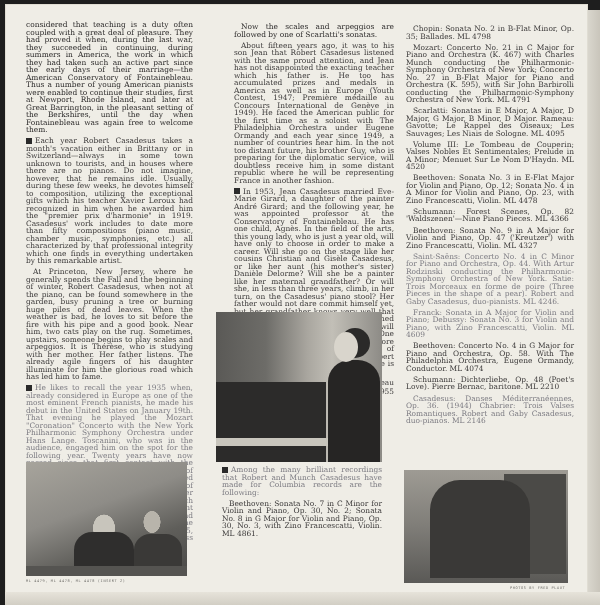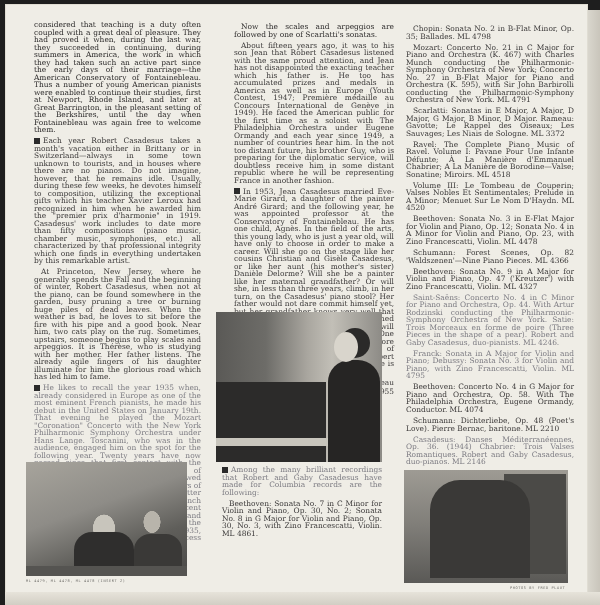--- a/index.html
+++ b/index.html
@@ -22,21 +22,21 @@
       position: absolute; left: 5px; top: 592px; width: 595px; height: 13px;
       background: linear-gradient(to bottom, #e6e3da, #d2cec4);
     }
     .col {
       position: absolute; top: 0;
       font-size: 7.45px; line-height: 7.5px; color: #3c3a3a;
       text-align: justify;
     }
     .col p { margin: 0 0 3.6px 0; text-indent: 7px; }
     .col p.noindent { text-indent: 0; }
-    .col1 { left: 26px; top: 21px; width: 167px; margin-left: 8px; }
+    .col1 { left: 26px; top: 21px; width: 167px; }
     .col2 { left: 234px; top: 23px; width: 160px; }
     .col3 { left: 406px; top: 25px; width: 168px; }
     .col .faded { color: #7d7c83; }
     .col .dark { color: #2d2b2b; }
     .bullet {
       display: inline-block; width: 6px; height: 6px; background: #2a2a2a;
       margin-right: 3px; vertical-align: -0.5px;
     }
     .sig { text-align: right; margin: 4px 0 0 0; font-size: 7.4px; line-height: 8.5px; color: #3f3d3d; }
     .photo {
@@ -90,35 +90,34 @@
   <p class="dark">Now the scales and arpeggios are followed by one of Scarlatti's sonatas.</p>
   <p>About fifteen years ago, it was to his son Jean that Robert Casadesus listened with the same proud attention, and Jean has not disappointed the exacting teacher which his father is. He too has accumulated prizes and medals in America as well as in Europe (Youth Contest, 1947; Première médaille au Concours International de Genève in 1949). He faced the American public for the first time as a soloist with The Philadelphia Orchestra under Eugene Ormandy and each year since 1949, a number of countries hear him. In the not too distant future, his brother Guy, who is preparing for the diplomatic service, will doubtless receive him in some distant republic where he will be representing France in another fashion.</p>
   <p class="noindent"><span class="bullet"></span><span>In 1953, Jean Casadesus married Eve-Marie Girard, a daughter of the painter André Girard; and the following year, he was appointed professor at the Conservatory of Fontainebleau. He has one child, Agnès. In the field of the arts, this young lady, who is just a year old, will have only to choose in order to make a career. Will she go on the stage like her cousins Christian and Gisèle Casadesus, or like her aunt (his mother's sister) Danièle Delorme? Will she be a painter like her maternal grandfather? Or will she, in less than three years, climb, in her turn, on the Casadesus' piano stool? Her father would not dare commit himself yet, but her grandfather knows very well that when his daughter Thérèse has finished her studies, his granddaughter Agnès will already be quite advanced in hers. One couldn't imagine anything more thoroughly gratifying for the man of whom André Maurois has said: "Robert Casadesus is not only a great artist; he is a great French artist."</span></p>
   <div class="sig">
     <div>Maurice Coindreau</div>
     <div>Princeton, 1955</div>
   </div>
 </div>
 
 <div class="col" style="left:222px; top:466px; width:160px;">
-  <p class="noindent faded"><span class="bullet"></span><span>Among the many brilliant recordings that Robert and Gaby Casadesus have made for Columbia records are the following:</span></p>
+  <p class="noindent faded"><span class="bullet"></span><span>Among the many brilliant recordings that Robert and Munch Casadesus have made for Columbia records are the following:</span></p>
   <p>Beethoven: Sonata No. 7 in C Minor for Violin and Piano, Op. 30, No. 2; Sonata No. 8 in G Major for Violin and Piano, Op. 30, No. 3, with Zino Francescatti, Violin. ML 4861.</p>
 </div>
 
 <div class="col col3">
   <p>Chopin: Sonata No. 2 in B-Flat Minor, Op. 35; Ballades. ML 4798</p>
   <p>Mozart: Concerto No. 21 in C Major for Piano and Orchestra (K. 467) with Charles Munch conducting the Philharmonic-Symphony Orchestra of New York; Concerto No. 27 in B-Flat Major for Piano and Orchestra (K. 595), with Sir John Barbirolli conducting the Philharmonic-Symphony Orchestra of New York. ML 4791</p>
-  <p>Scarlatti: Sonatas in E Major, A Major, D Major, G Major, B Minor, D Major. Rameau: Gavotte; Le Rappel des Oiseaux; Les Sauvages; Les Niais de Sologne. ML 3372</p>
-  <p>Ravel: The Complete Piano Music of Ravel. Volume I: Pavane Pour Une Infante Défunte; À La Manière d'Emmanuel Chabrier; A La Manière de Borodine—Valse; Sonatine; Miroirs. ML 4518</p>
+  <p>Scarlatti: Sonatas in E Major, A Major, D Major, G Major, B Minor, D Major. Rameau: Gavotte; Le Rappel des Oiseaux; Les Sauvages; Les Niais de Sologne. ML 4095</p>
   <p>Volume III: Le Tombeau de Couperin; Valses Nobles Et Sentimentales; Prelude in A Minor; Menuet Sur Le Nom D'Haydn. ML 4520</p>
   <p>Beethoven: Sonata No. 3 in E-Flat Major for Violin and Piano, Op. 12; Sonata No. 4 in A Minor for Violin and Piano, Op. 23, with Zino Francescatti, Violin. ML 4478</p>
   <p>Schumann: Forest Scenes, Op. 82 'Waldszenen'—Nine Piano Pieces. ML 4366</p>
   <p>Beethoven: Sonata No. 9 in A Major for Violin and Piano, Op. 47 ('Kreutzer') with Zino Francescatti, Violin. ML 4327</p>
   <p class="faded">Saint-Saëns: Concerto No. 4 in C Minor for Piano and Orchestra, Op. 44. With Artur Rodzinski conducting the Philharmonic-Symphony Orchestra of New York. Satie: Trois Morceaux en forme de poire (Three Pieces in the shape of a pear). Robert and Gaby Casadesus, duo-pianists. ML 4246.</p>
-  <p class="faded">Franck: Sonata in A Major for Violin and Piano; Debussy: Sonata No. 3 for Violin and Piano, with Zino Francescatti, Violin. ML 4795</p>
+  <p class="faded">Franck: Sonata in A Major for Violin and Piano; Debussy: Sonata No. 3 for Violin and Piano, with Zino Francescatti, Violin. ML 4609</p>
   <p>Beethoven: Concerto No. 4 in G Major for Piano and Orchestra, Op. 58. With The Philadelphia Orchestra, Eugene Ormandy, Conductor. ML 4074</p>
   <p>Schumann: Dichterliebe, Op. 48 (Poet's Love). Pierre Bernac, baritone. ML 2210</p>
   <p class="faded">Casadesus: Danses Méditerranéennes, Op. 36. (1944) Chabrier: Trois Valses Romantiques. Robert and Gaby Casadesus, duo-pianos. ML 2146</p>
 </div>
 
 <div class="photo photo1">
   <div class="fig1"></div>
   <div class="fig2"></div>
   <div class="rail"></div>
 </div>

